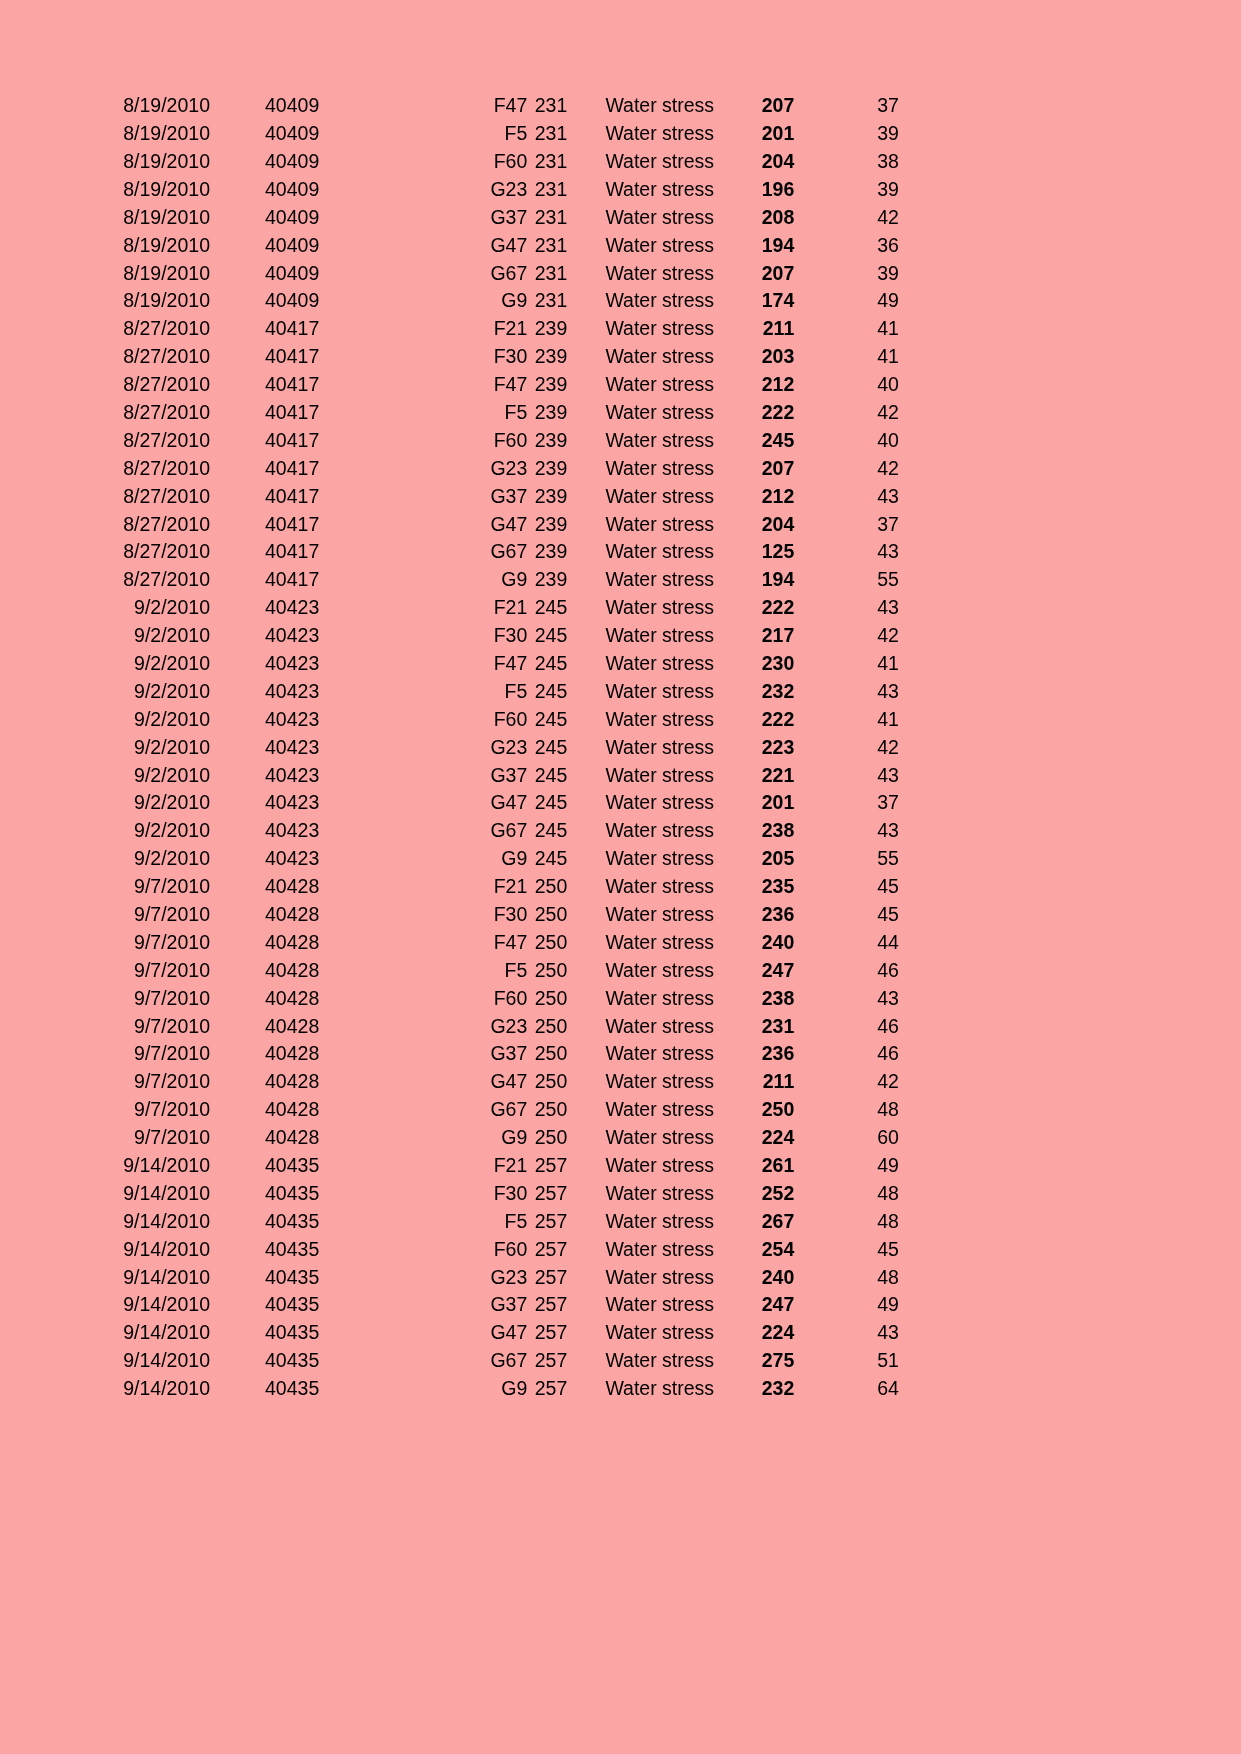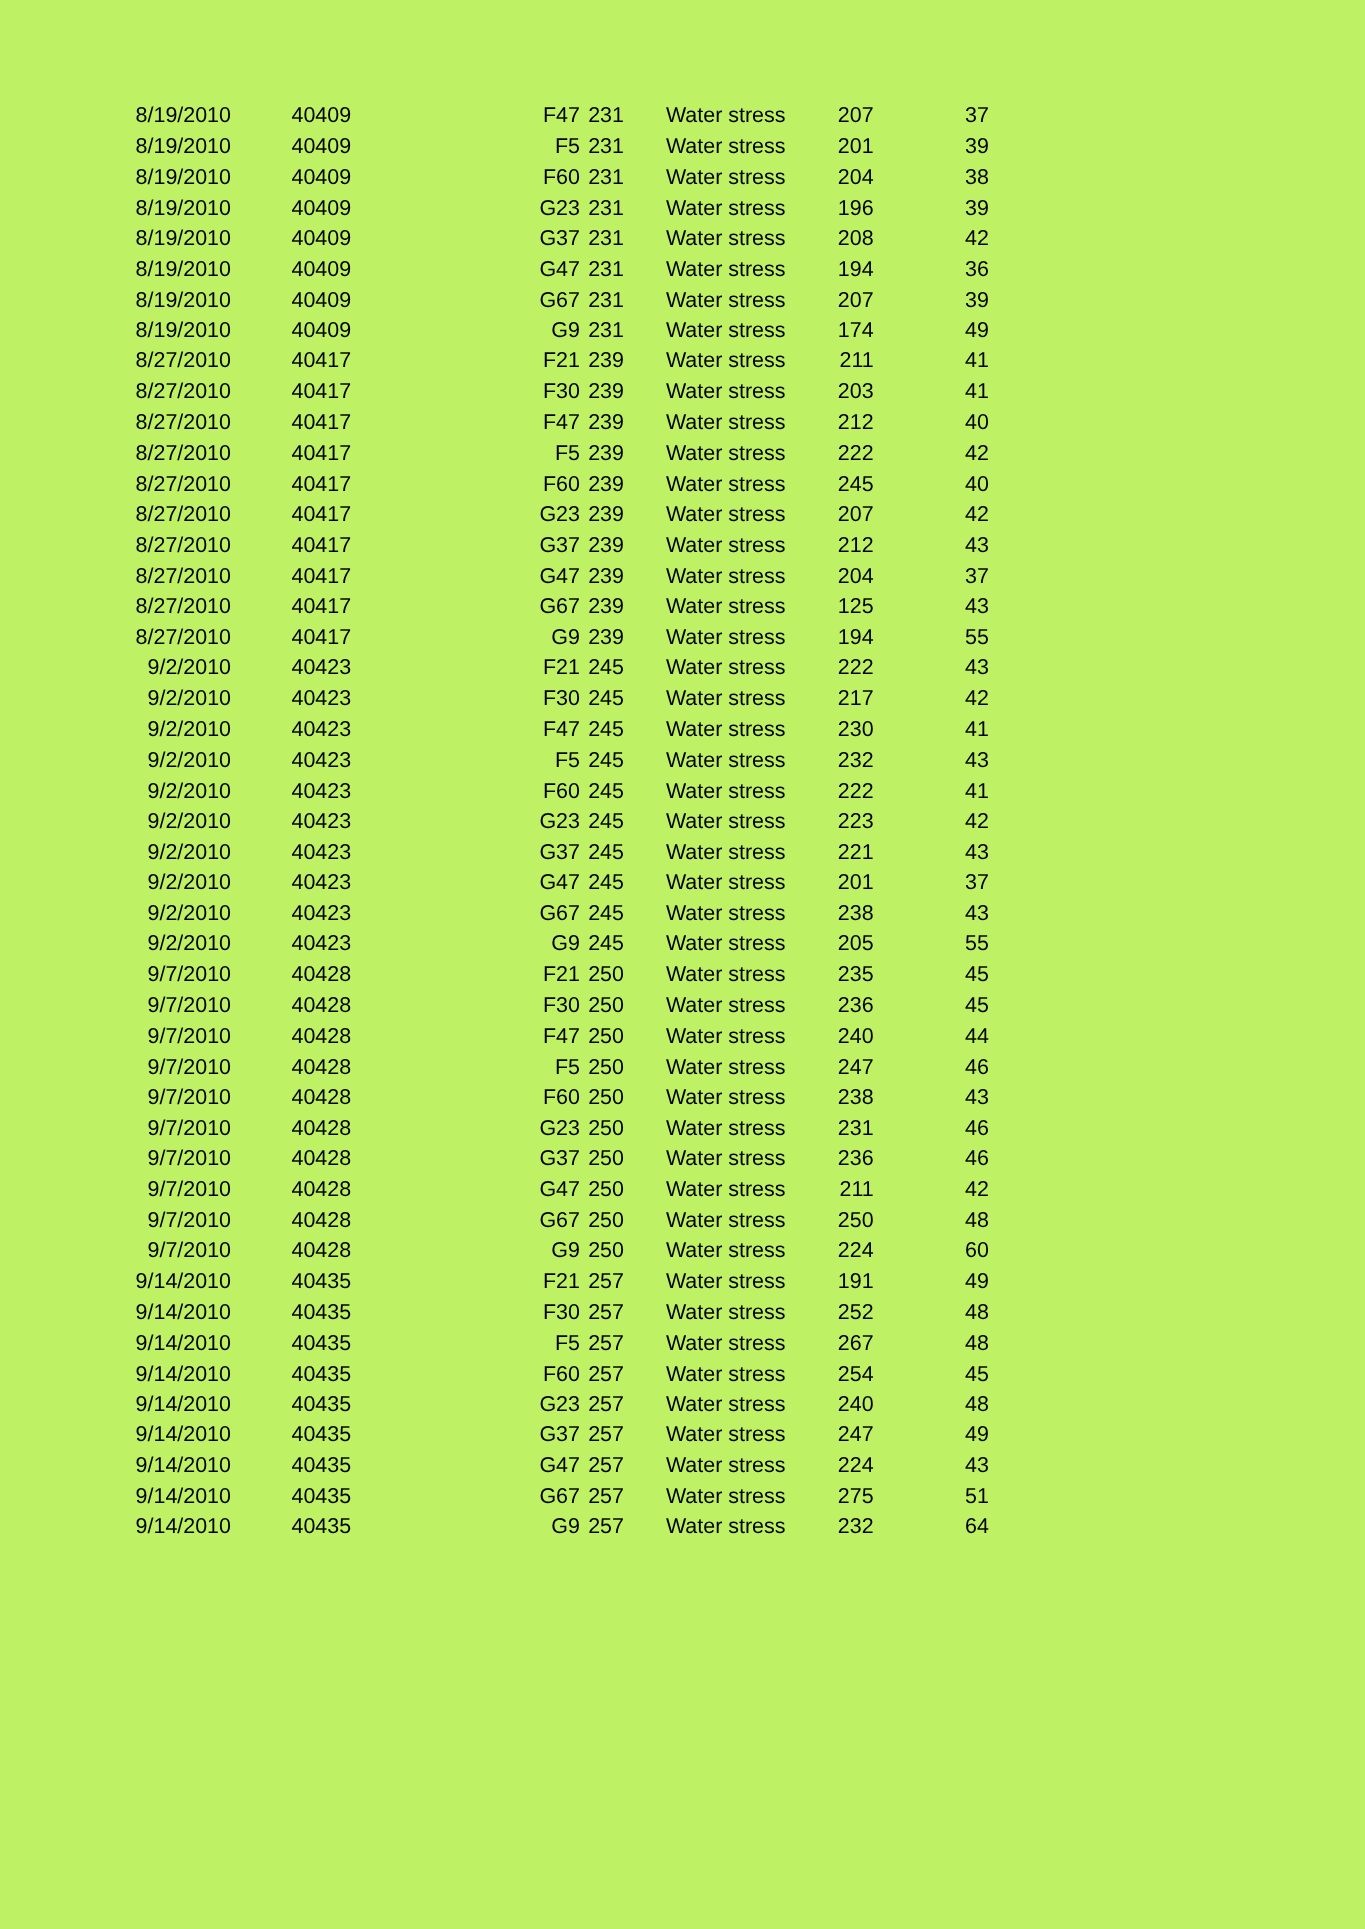--- a/index.html
+++ b/index.html
@@ -11,21 +11,21 @@
     width: 1241px;
     height: 1754px;
     font-family: "Liberation Sans", sans-serif;
     color: #000000;
     -webkit-font-smoothing: antialiased;
   }
   .page {
     position: relative;
     width: 1241px;
     height: 1754px;
-    background: #bef264;
+    background: #fca5a5;
     box-sizing: border-box;
     padding: 92px 0 0 0;
   }
   table.data-table {
     border-collapse: collapse;
     border-spacing: 0;
     margin: 0;
     table-layout: fixed;
     font-size: 19.5px;
     line-height: 1;
@@ -48,21 +48,21 @@
   col.c-treat    { width: 185px; }
   col.c-val1     { width: 42px; }
   col.c-gap2     { width: 83px; }
   col.c-val2     { width: 30px; }
 
   .cell-date   { text-align: right; padding-right: 0px; }
   .cell-serial { text-align: center; }
   .cell-plot   { text-align: right; padding-left: 8px; }
   .cell-doy    { text-align: right; }
   .cell-treat  { text-align: center; padding-left: 8px; }
-  .cell-val1   { text-align: right; }
+  .cell-val1   { text-align: right; font-weight: bold; }
   .cell-val2   { }
   .cell-pad    { }
 </style>
 </head>
 <body>
 
 <div class="page">
   <table class="data-table">
     <colgroup>
       <col class="c-pad">
@@ -534,21 +534,21 @@
           <td class="cell-val2">60</td>
         </tr>
         <tr>
           <td class="cell-pad"></td>
           <td class="cell-date">9/14/2010</td>
           <td class="cell-pad"></td>
           <td class="cell-serial">40435</td>
           <td class="cell-plot">F21</td>
           <td class="cell-doy">257</td>
           <td class="cell-treat">Water stress</td>
-          <td class="cell-val1">191</td>
+          <td class="cell-val1">261</td>
           <td class="cell-pad"></td>
           <td class="cell-val2">49</td>
         </tr>
         <tr>
           <td class="cell-pad"></td>
           <td class="cell-date">9/14/2010</td>
           <td class="cell-pad"></td>
           <td class="cell-serial">40435</td>
           <td class="cell-plot">F30</td>
           <td class="cell-doy">257</td>

